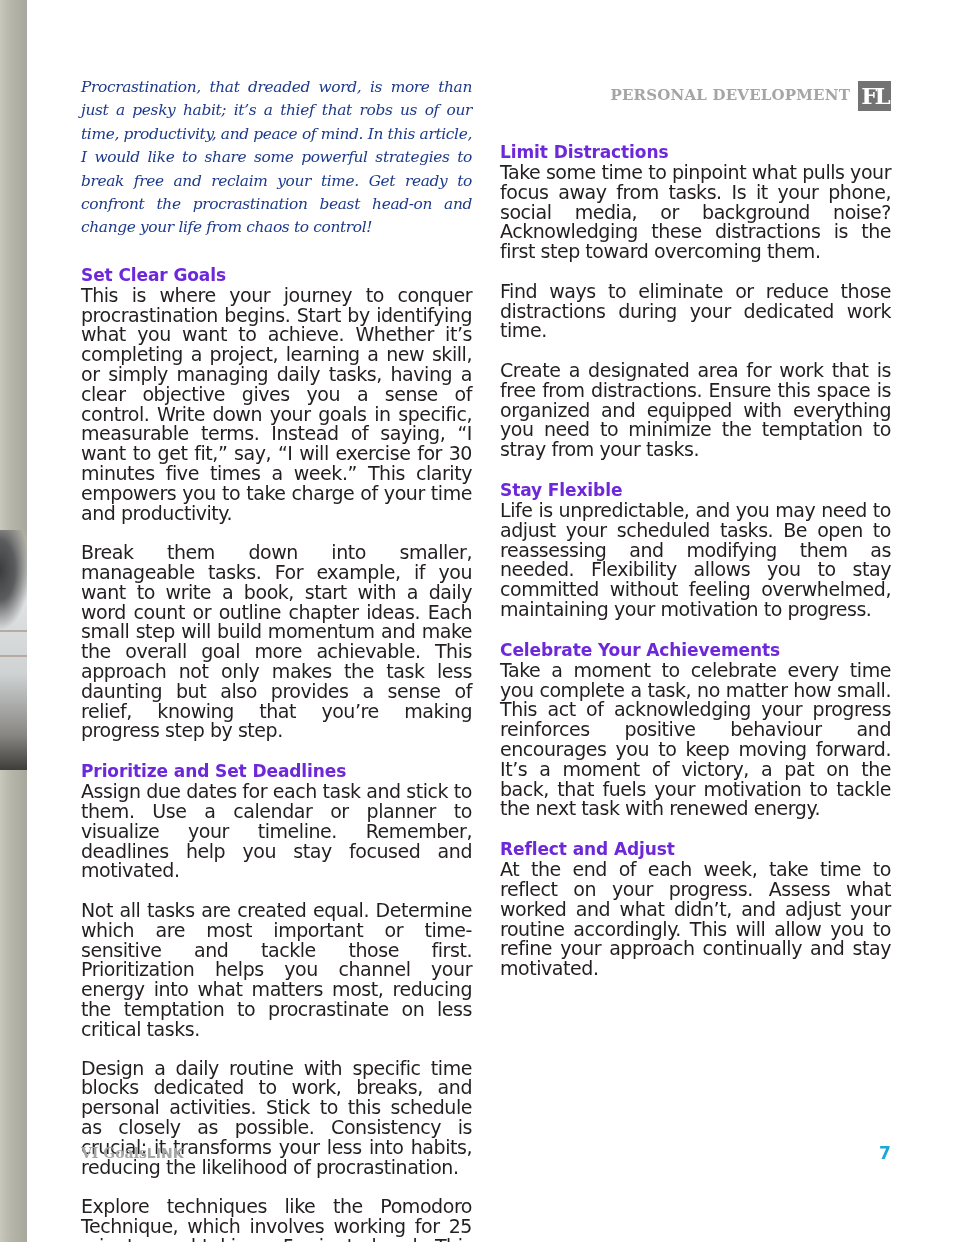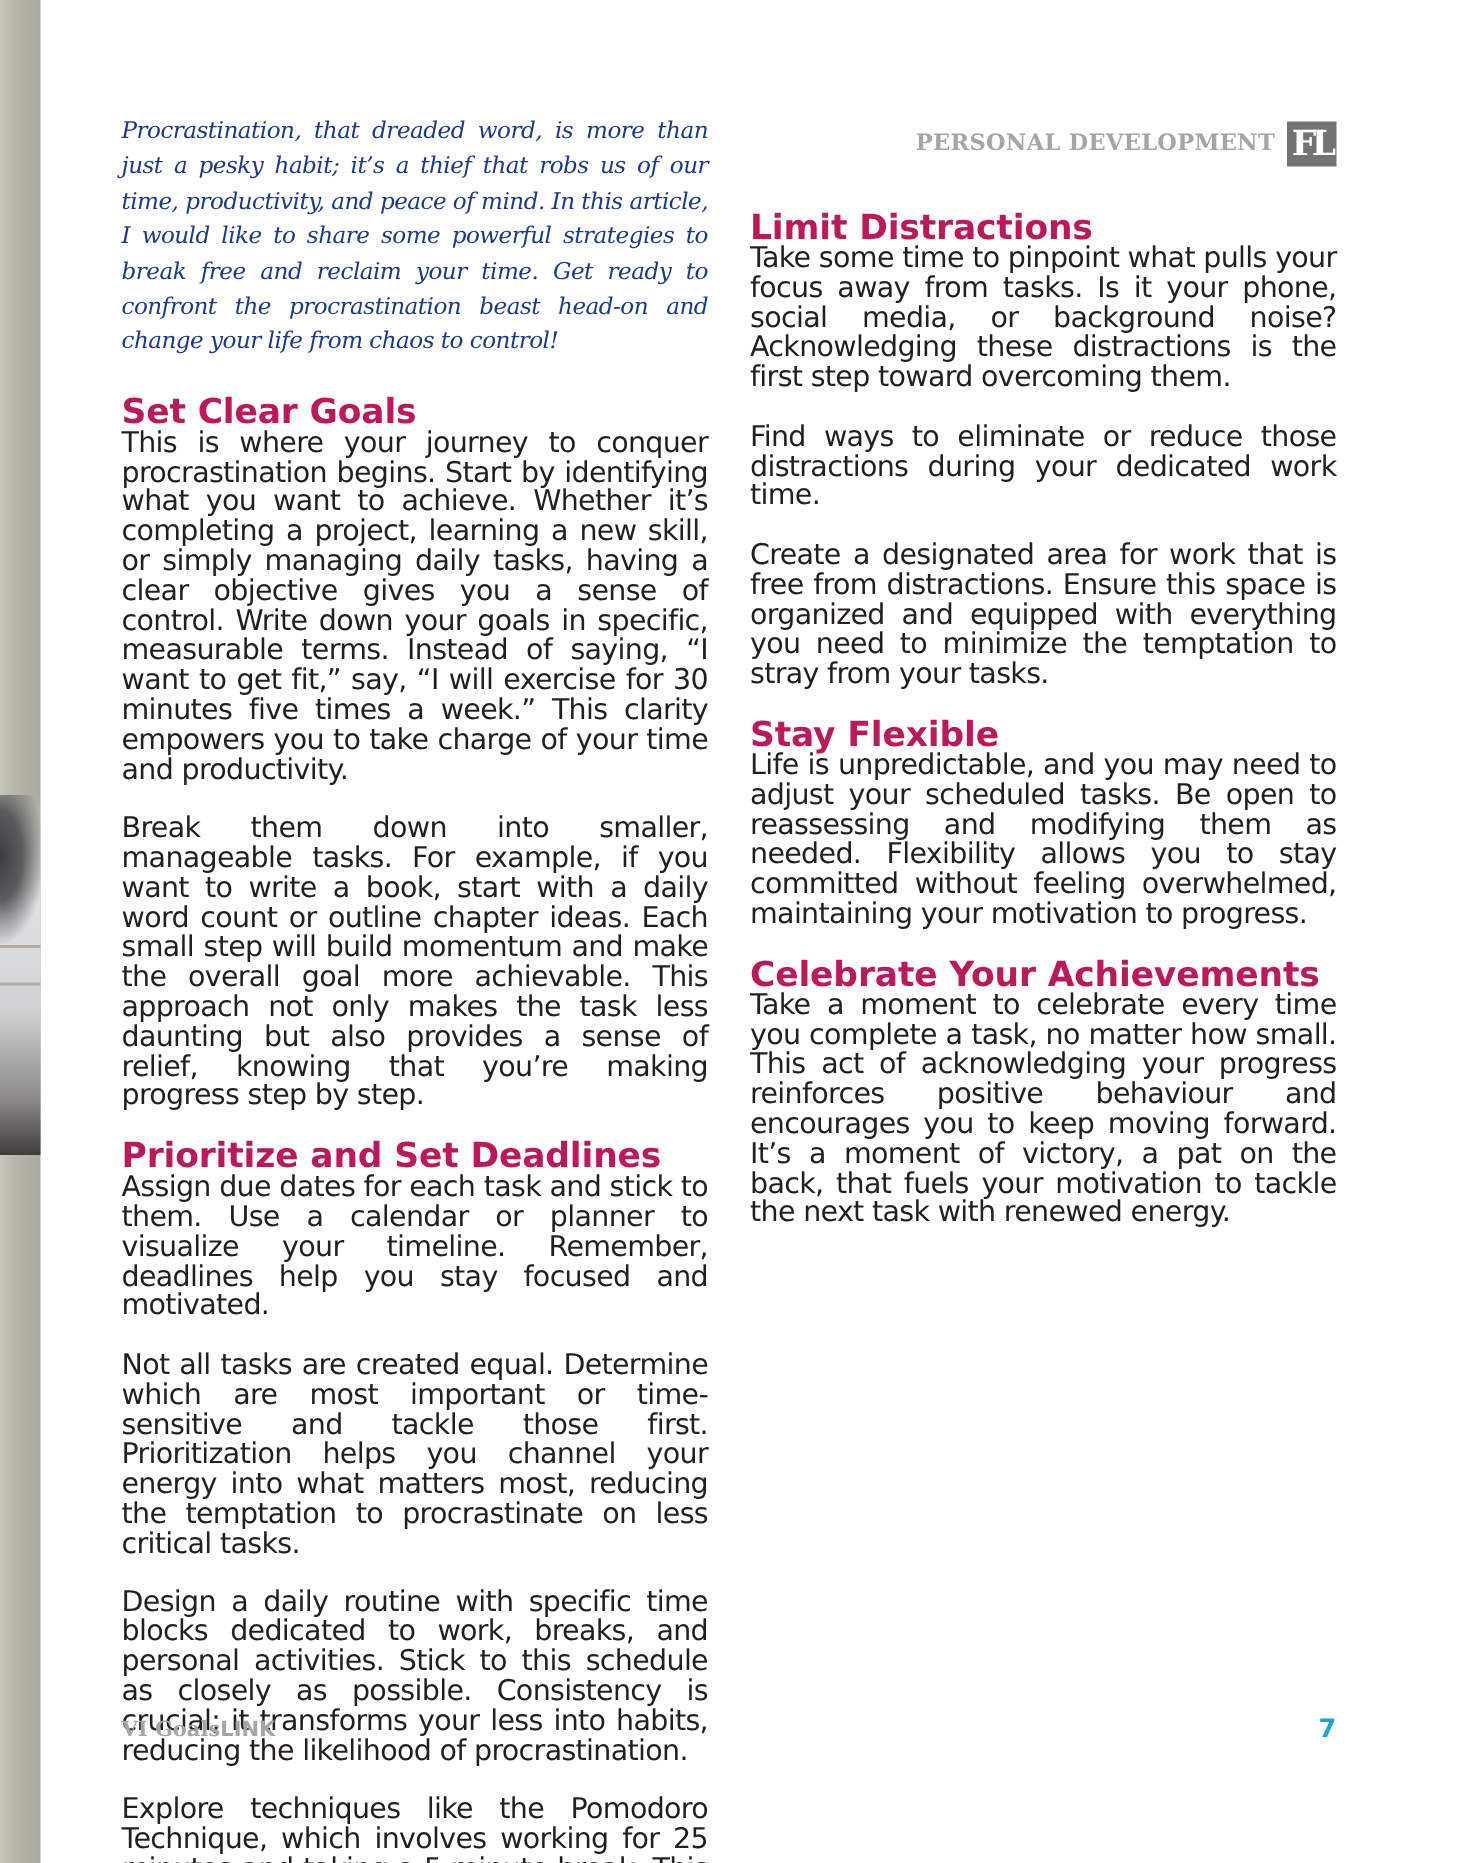--- a/index.html
+++ b/index.html
@@ -37,21 +37,21 @@
     .col-left { left: 81px; width: 391px; }
     .col-right { left: 500px; width: 391px; top: 141px; }
 
     .intro {
       font-family: "DejaVu Serif", serif; font-style: italic;
       font-size: 15.4px; line-height: 23.4px; color: #1d3a8a;
       text-align: justify; text-align-last: left; margin: 0 0 24px 0;
       letter-spacing: -0.35px;
     }
     h2 {
-      margin: 0; font-size: 23px; font-weight: bold; color: #be185d;
+      margin: 0; font-size: 17px; font-weight: bold; color: #6d28d9;
       line-height: 22px; letter-spacing: -0.1px;
     }
     p.body {
       margin: 0; font-size: 19px; line-height: 19.8px; color: #231f20;
       text-align: justify; text-align-last: left; letter-spacing: -0.45px;
     }
     p.body + p.body { margin-top: 19.8px; }
     .section { margin-bottom: 19px; }
 
     .footer-left {
@@ -109,18 +109,22 @@
   <div class="section">
     <h2>Stay Flexible</h2>
     <p class="body">Life is unpredictable, and you may need to adjust your scheduled tasks. Be open to reassessing and modifying them as needed. Flexibility allows you to stay committed without feeling overwhelmed, maintaining your motivation to progress.</p>
   </div>
 
   <div class="section">
     <h2>Celebrate Your Achievements</h2>
     <p class="body">Take a moment to celebrate every time you complete a task, no matter how small. This act of acknowledging your progress reinforces positive behaviour and encourages you to keep moving forward. It’s a moment of victory, a pat on the back, that fuels your motivation to tackle the next task with renewed energy.</p>
   </div>
 
+  <div class="section">
+    <h2>Reflect and Adjust</h2>
+    <p class="body">At the end of each week, take time to reflect on your progress. Assess what worked and what didn’t, and adjust your routine accordingly. This will allow you to refine your approach continually and stay motivated.</p>
+  </div>
 </div>
 
 <div class="footer-left">
   <span>VI Goals</span><span class="link">LINK</span>
 </div>
 <div class="page-num">7</div>
 
 </body></html>

